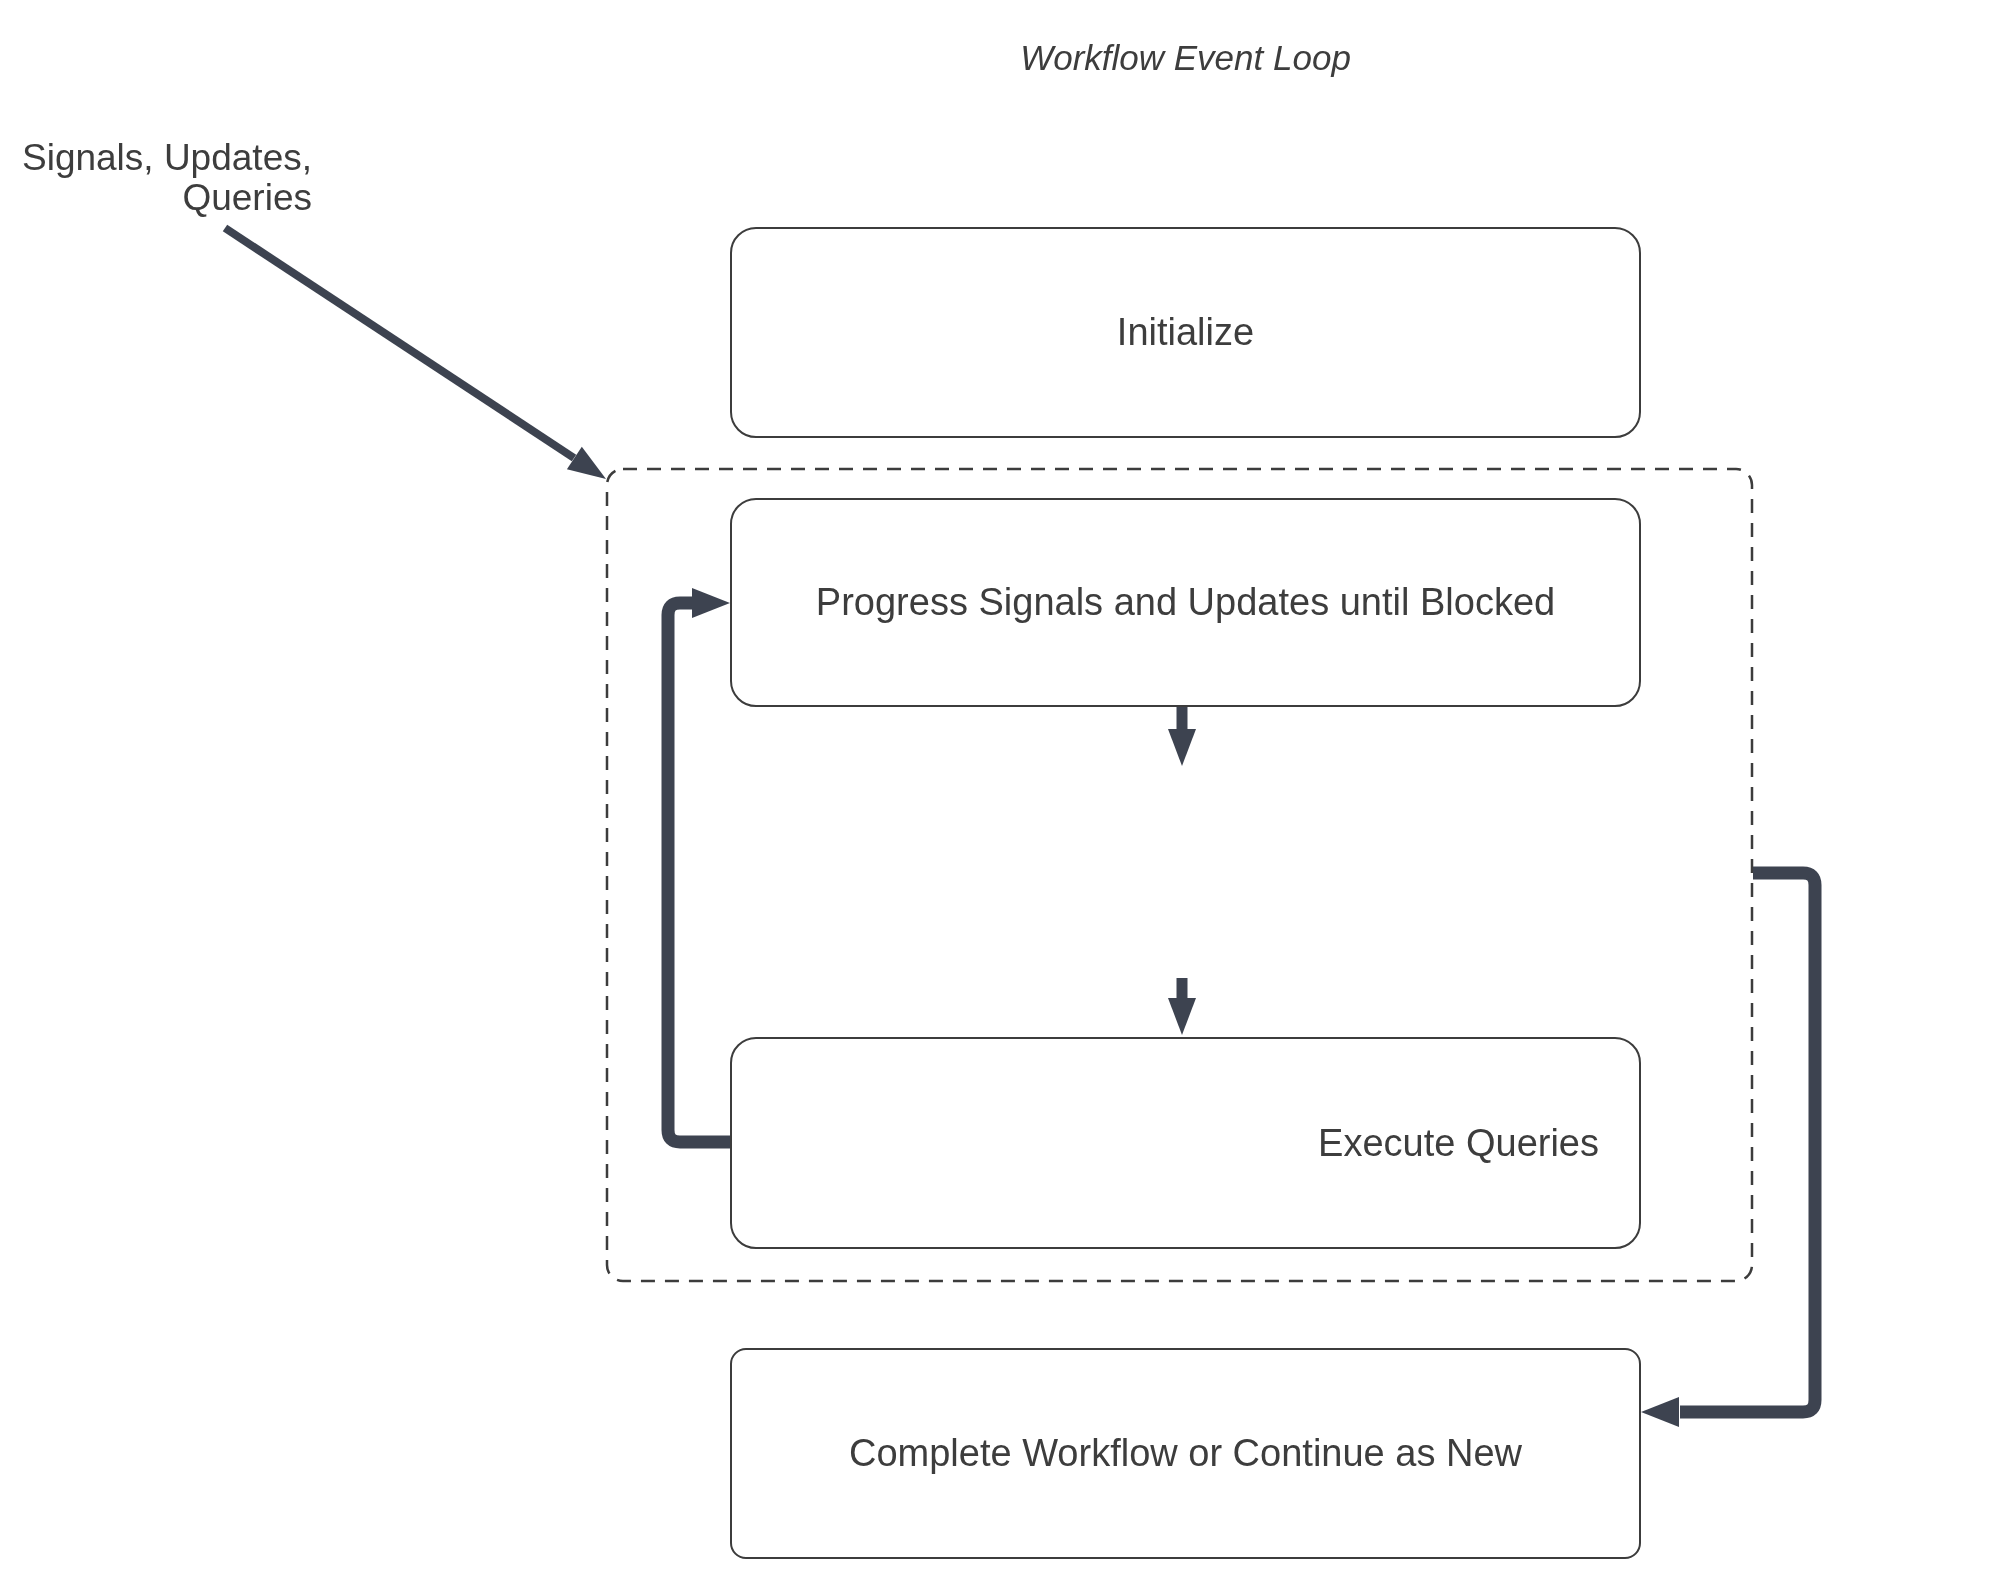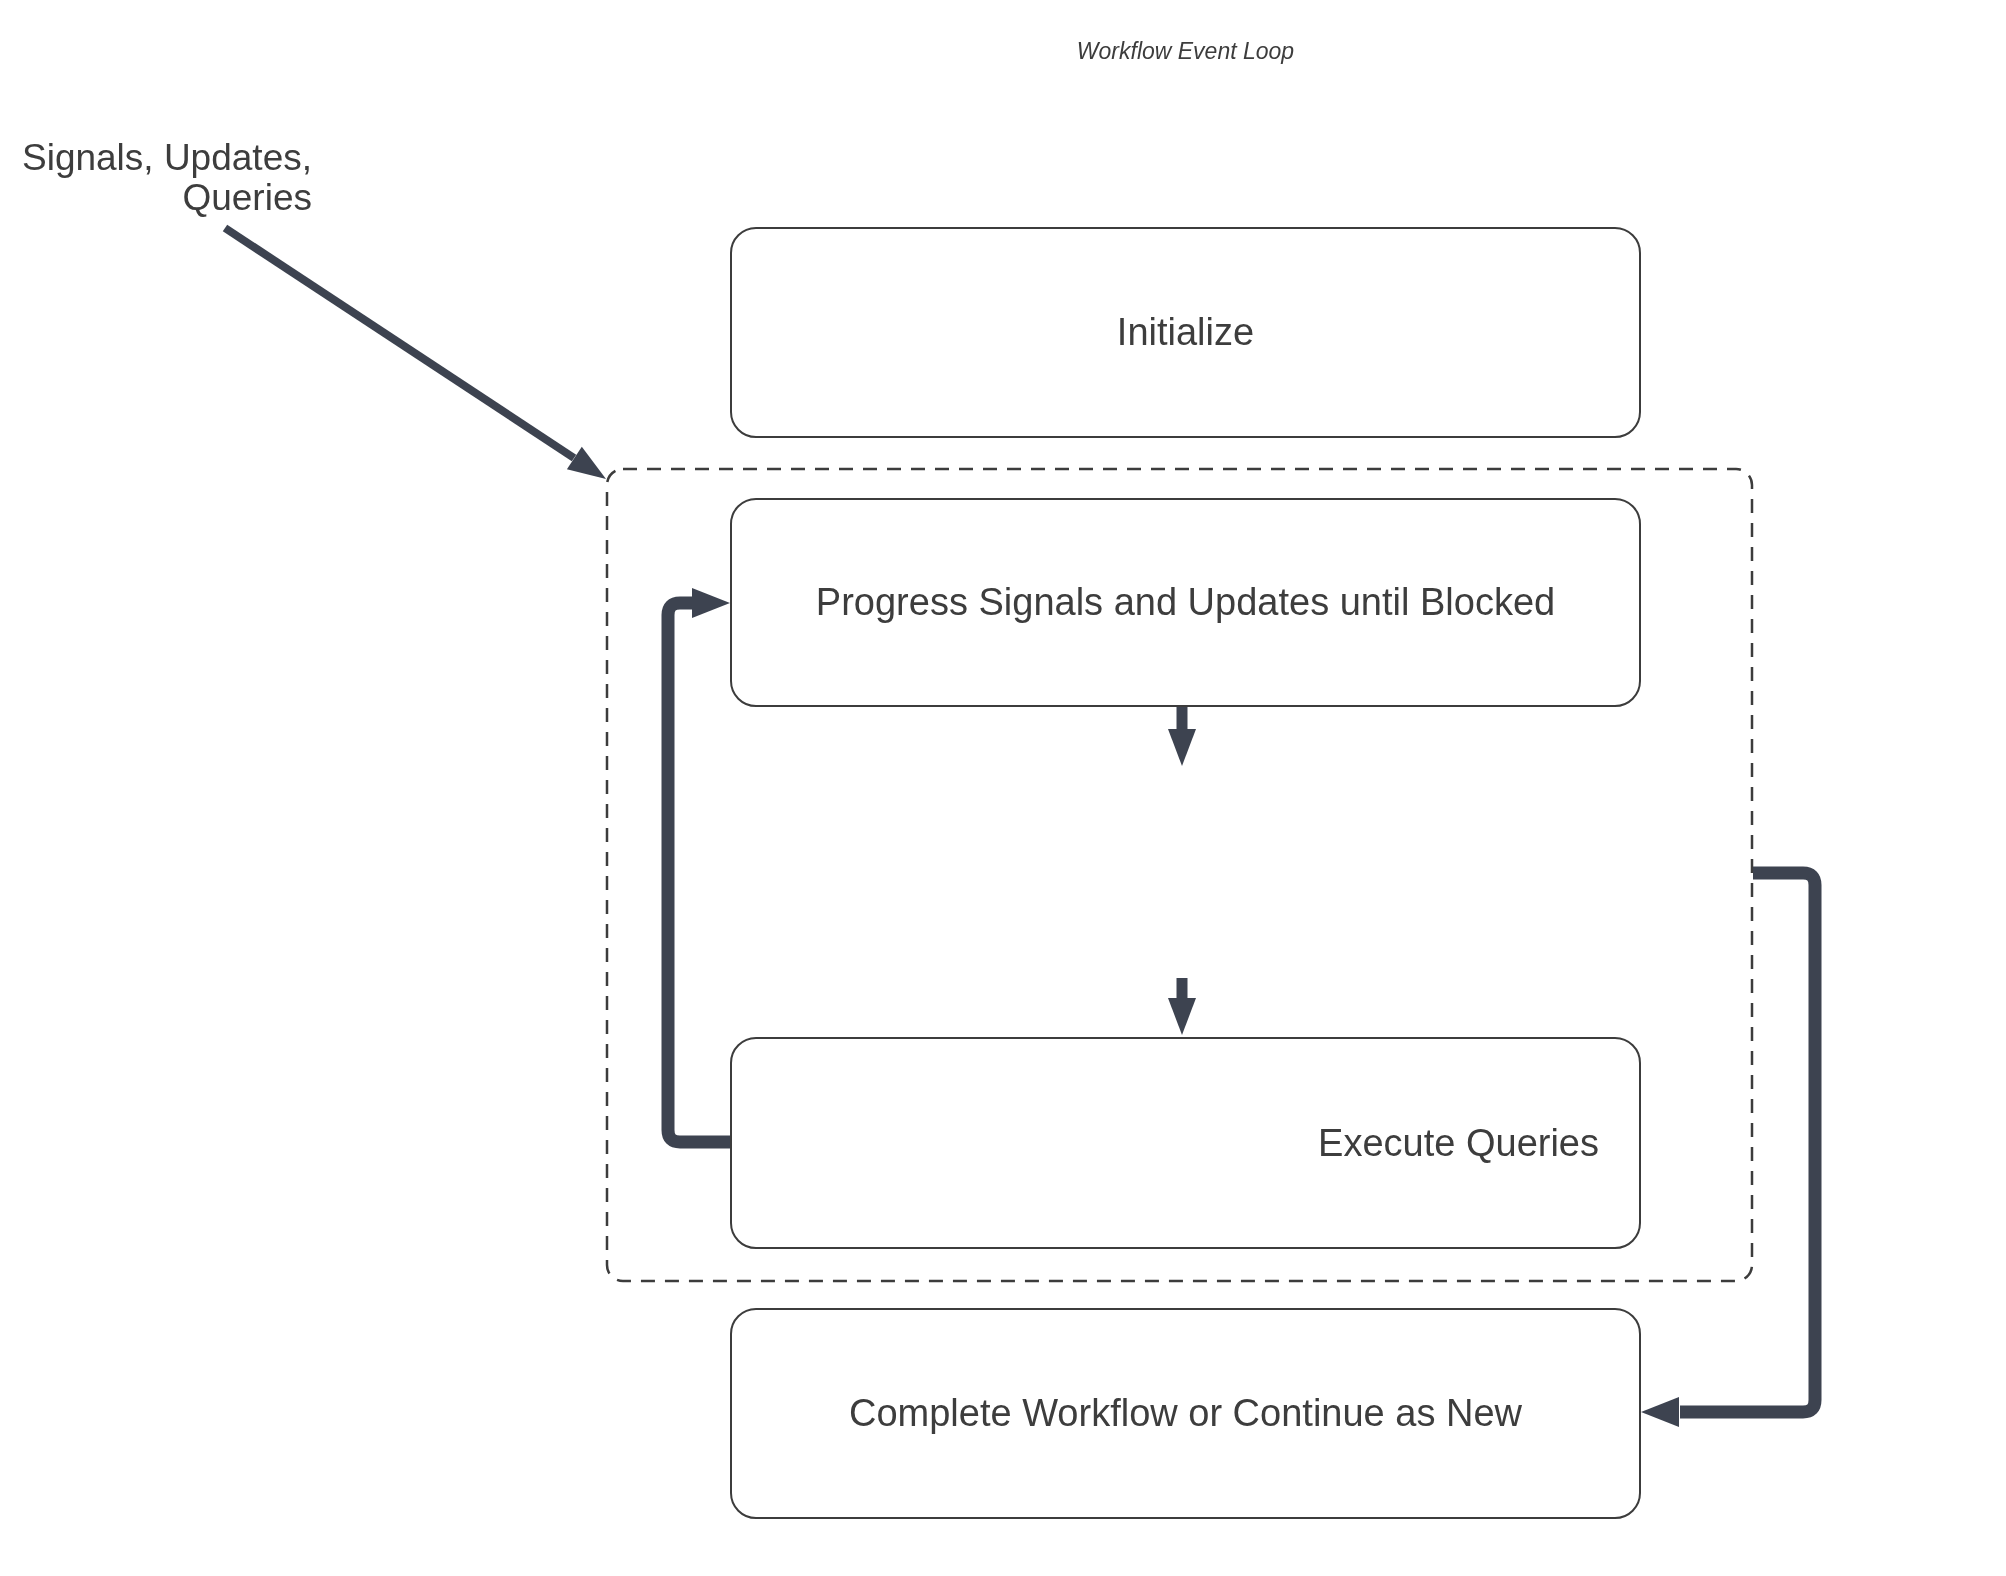--- a/index.html
+++ b/index.html
@@ -10,21 +10,21 @@
     background: var(--background, #ffffff);
     font-family: "Liberation Sans", sans-serif;
     overflow: hidden;
   }
   .diagram-title {
     position: absolute;
     left: 730px;
     top: 38px;
     width: 911px;
     text-align: center;
-    font-size: 23px;
+    font-size: 35px;
     font-style: italic;
     color: var(--text, #3d3d3d);
   }
   .ext-label {
     position: absolute;
     left: 18px;
     top: 138px;
     width: 294px;
     text-align: right;
     font-size: 37px;
@@ -45,21 +45,21 @@
     justify-content: center;
     text-align: center;
     font-size: 38px;
     color: var(--text, #3d3d3d);
     padding: 0 40px;
   }
   .node-initialize        { top: 227px;  height: 211px; }
   .node-progress-signals  { top: 498px;  height: 209px; }
   .node-progress-workflow { top: 768px;  height: 210px; }
   .node-execute-queries   { top: 1037px; height: 212px; justify-content: flex-end; }
-  .node-complete          { top: 1308px; height: 211px; }
+  .node-complete          { top: 1348px; height: 211px; border-radius: 16px; }
   svg.arrows-layer {
     position: absolute;
     left: 0; top: 0;
     width: 2006px;
     height: 1576px;
     pointer-events: none;
   }
   .dashed-group {
     fill: none;
     stroke: var(--border, #3c3c3c);

